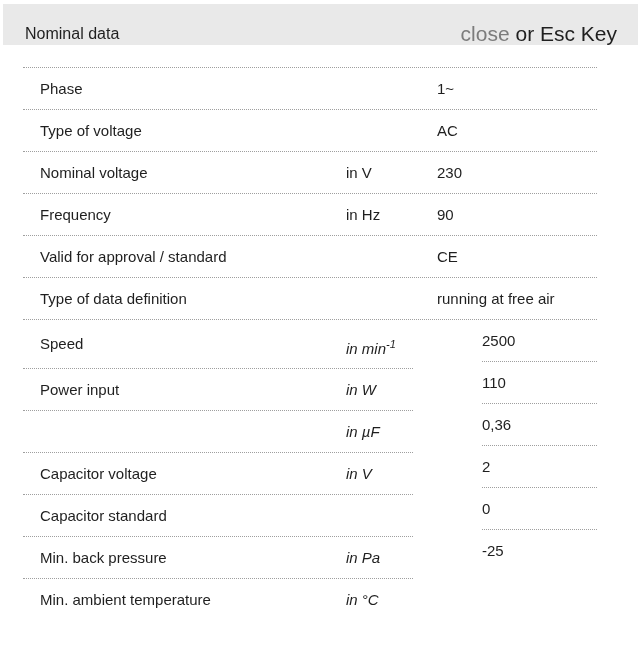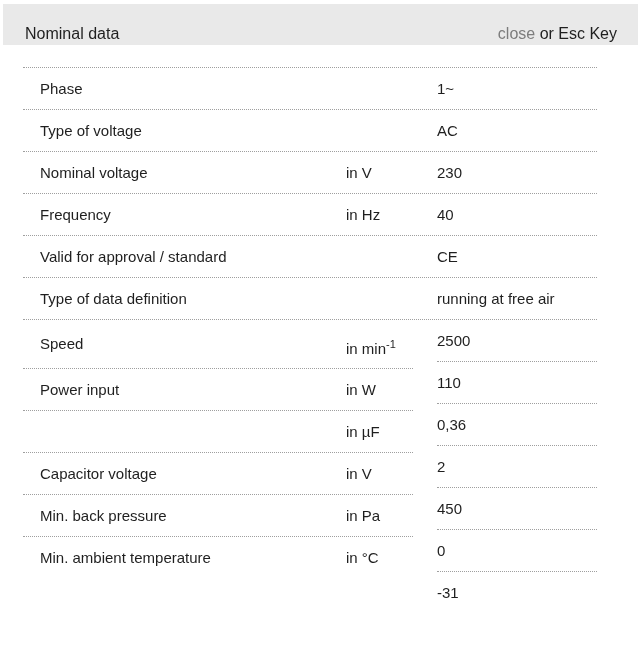--- a/index.html
+++ b/index.html
@@ -17,21 +17,21 @@
     height: 41px;
     background: #e9e9e9;
     display: flex;
     align-items: center;
     justify-content: space-between;
     padding: 18px 21px 0 22px;
     box-sizing: border-box;
     font-size: 16px;
   }
   .modal-title { color: #1f1f1f; }
-  .header-right { font-size: 16px; color: #1f1f1f; }
+  .header-right { font-size: 21px; color: #1f1f1f; }
   .close-link {
     color: #7c7c7c;
     cursor: pointer;
     text-decoration: none;
   }
   .data-table {
     margin: 22px 42px 0 23px;
     width: 574px;
     font-size: 15px;
     border-top: 1px dotted #9f9f9f;
@@ -50,28 +50,29 @@
   .col-labels { width: 390px; }
   .col-gap    { width: 24px; }
   .col-values { width: 160px; }
   .row-label {
     position: relative;
     height: 41px;
     border-bottom: 1px dotted #9f9f9f;
   }
   .row-label.tall { height: 48px; }
   .row-label .cell-label { position: absolute; left: 17px;  line-height: 41px; white-space: nowrap; }
-  .row-label .cell-unit  { position: absolute; left: 323px; line-height: 41px; white-space: nowrap; }
+  .row-label .cell-unit  { position: absolute; left: 323px; line-height: 41px; white-space: nowrap; font-style: italic; }
   .row-label.tall .cell-label, .row-label.tall .cell-unit { line-height: 48px; }
   .row-label.last, .row-value.last { border-bottom: none; }
   .row-value {
     height: 41px;
     line-height: 41px;
     border-bottom: 1px dotted #9f9f9f;
     white-space: nowrap;
+    margin-left: 45px;
   }
   sup { font-size: 11px; }
 </style>
 </head>
 <body>
 
 <div class="modal-header">
   <span class="modal-title">Nominal data</span>
   <span class="header-right"><span class="close-link">close</span><span> or Esc Key</span></span>
 </div>
@@ -89,21 +90,21 @@
     <span class="cell-value">AC</span>
   </div>
   <div class="row-full">
     <span class="cell-label">Nominal voltage</span>
     <span class="cell-unit">in V</span>
     <span class="cell-value">230</span>
   </div>
   <div class="row-full">
     <span class="cell-label">Frequency</span>
     <span class="cell-unit">in Hz</span>
-    <span class="cell-value">40</span>
+    <span class="cell-value">90</span>
   </div>
   <div class="row-full">
     <span class="cell-label">Valid for approval / standard</span>
     <span class="cell-unit"></span>
     <span class="cell-value">CE</span>
   </div>
   <div class="row-full">
     <span class="cell-label">Type of data definition</span>
     <span class="cell-unit"></span>
     <span class="cell-value">running at free air</span>
@@ -120,33 +121,36 @@
         <span class="cell-unit">in W</span>
       </div>
       <div class="row-label">
         <span class="cell-unit">in µF</span>
       </div>
       <div class="row-label">
         <span class="cell-label">Capacitor voltage</span>
         <span class="cell-unit">in V</span>
       </div>
       <div class="row-label">
+        <span class="cell-label">Capacitor standard</span>
+        <span class="cell-unit"></span>
+      </div>
+      <div class="row-label">
         <span class="cell-label">Min. back pressure</span>
         <span class="cell-unit">in Pa</span>
       </div>
       <div class="row-label last">
         <span class="cell-label">Min. ambient temperature</span>
         <span class="cell-unit">in °C</span>
       </div>
     </div>
     <div class="col-gap"></div>
     <div class="col-values">
       <div class="row-value">2500</div>
       <div class="row-value">110</div>
       <div class="row-value">0,36</div>
       <div class="row-value">2</div>
-      <div class="row-value">450</div>
       <div class="row-value">0</div>
-      <div class="row-value last">-31</div>
+      <div class="row-value last">-25</div>
     </div>
   </div>
 
 </div>
 
 </body></html>

